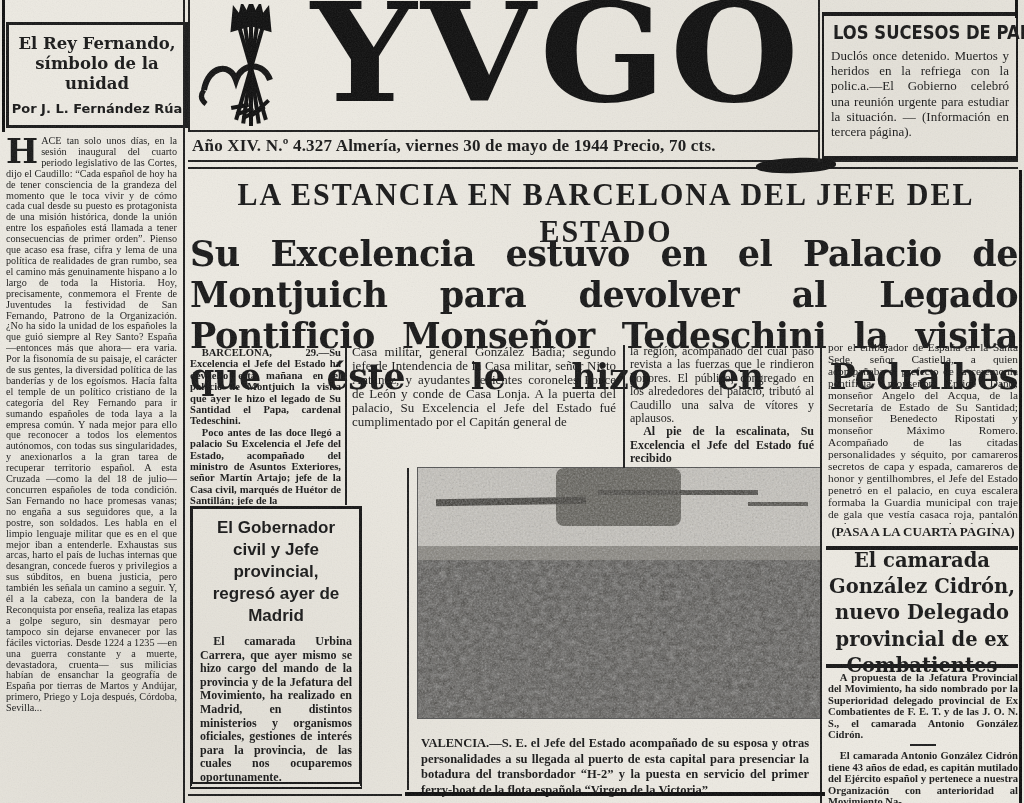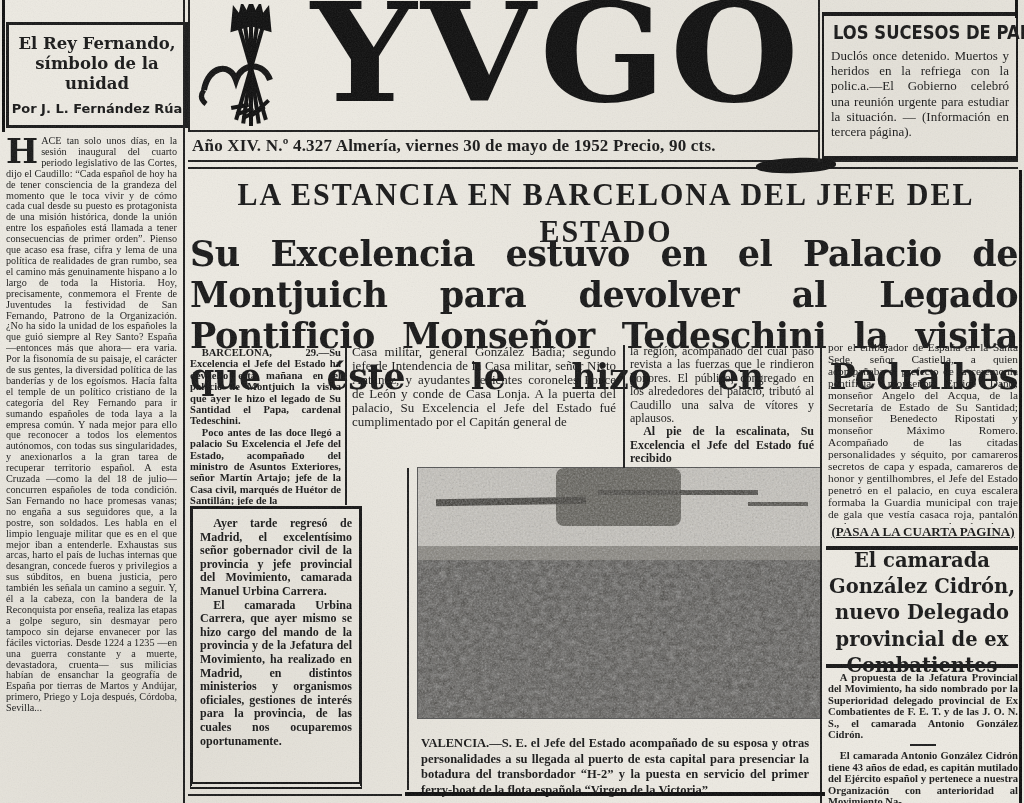--- a/index.html
+++ b/index.html
@@ -49,21 +49,21 @@
   
   .edcol{left:6px;top:136px;width:171px;height:664px;overflow:hidden;
     font:10.2px/10.9px "Liberation Serif", serif;}
   .edcol p{margin:0 0 4px 0;}
   .dropcap{float:left;font:bold 34px/26px "DejaVu Serif", serif;padding:2px 3px 0 0;}
   
   .colA{left:190px;top:347px;width:151px;height:158px;overflow:hidden;font:10.6px/11.4px "Liberation Serif", serif;}
   .colB{left:352px;top:345px;width:264px;height:122px;overflow:hidden;font:13px/13.9px "Liberation Serif", serif;}
   .colC{left:630px;top:345px;width:184px;height:123px;overflow:hidden;font:12px/13.4px "Liberation Serif", serif;}
   .colE{left:828px;top:342px;width:190px;height:182px;overflow:hidden;font:11.3px/11.9px "Liberation Serif", serif;}
-  .pasa{left:828px;top:524px;width:190px;text-align:center;font:bold 13px/16px "Liberation Serif", serif;text-decoration:underline;}
+  .pasa{left:828px;top:524px;width:190px;text-align:center;font:bold 13px/16px "Liberation Serif", serif;}
   
   .govbox{left:190px;top:506px;width:172px;height:283px;border:3px solid #141414;
     border-bottom:7px double #141414;box-sizing:border-box;padding:8px 7px 4px 7px;overflow:hidden;}
   .govbox .t{font:bold 17px/22px "Liberation Sans", sans-serif;text-align:center;margin:0 0 8px 0;}
   .govbox .bd{font:12px/13.6px "Liberation Serif", serif;}
   
   .photo{left:418px;top:468px;width:402px;height:250px;outline:1px solid #555;}
   .capbox{left:405px;top:722px;width:420px;padding:2px 4px;box-sizing:border-box;}
   .capbox .c{font:bold 12.5px/15.5px "Liberation Serif", serif;text-align:justify;margin:12px;}
   .capbox .cr{font:bold 12.5px/16px "Liberation Serif", serif;text-align:center;margin:0;}
@@ -120,21 +120,21 @@
           <line x1="55" y1="118" x2="55" y2="16"></line>
           <polygon points="55,4 48,22 62,22"></polygon>
           <line x1="47" y1="108" x2="63" y2="100"></line>
         </g>
     </g>
   </svg>
 
   <div class="abs logo">YVGO</div>
 
   <div class="abs hrule" style="left:188px;top:130px;width:630px;"></div>
-  <div class="abs dateline">Año XIV. N.º 4.327  Almería, viernes 30 de mayo de 1952  Precio, 90 cts.</div>
+  <div class="abs dateline">Año XIV. N.º 4.327  Almería, viernes 30 de mayo de 1944  Precio, 70 cts.</div>
   <div class="abs hrule2" style="left:188px;top:160px;width:830px;"></div>
 
   <div class="abs parisbox">
     <div class="t">LOS SUCESOS DE PARIS</div>
     <div class="bd just">Duclós once detenido. Muertos y heridos en la refriega con la polic.a.—El Gobierno celebró una reunión urgente para estudiar la situación. — (Información en tercera página).</div>
   </div>
 
   <div class="abs smudge"></div>
 
   <div class="abs kicker">LA ESTANCIA EN BARCELONA DEL JEFE DEL ESTADO</div>
@@ -154,22 +154,22 @@
   </div>
   <div class="abs colB just">
     <p class="noind">Casa militar, general González Badía; segundo jefe de Intendencia de la Casa militar, señor Nieto Antúnez, y ayudantes tenientes coroneles Ponce de León y conde de Casa Lonja. A la puerta del palacio, Su Excelencia el Jefe del Estado fué cumplimentado por el Capitán general de</p>
   </div>
   <div class="abs colE just">
     <p class="noind">por el embajador de España en la Santa Sede, señor Castiella, a quien acompañaba el prefecto de la ceremonia pontificia, monseñor Enrico Danti; monseñor Angelo del Acqua, de la Secretaría de Estado de Su Santidad; monseñor Benedecto Ripostati y monseñor Máximo Romero. Acompañado de las citadas personalidades y séquito, por camareros secretos de capa y espada, camareros de honor y gentilhombres, el Jefe del Estado penetró en el palacio, en cuya escalera formaba la Guardia municipal con traje de gala que vestía casaca roja, pantalón azul y casco con penacho de plumas blancas.</p>
   </div>
   <div class="abs pasa">(PASA A LA CUARTA PAGINA)</div>
 
   <div class="abs govbox">
+    <p class="t">El Gobernador civil y Jefe provincial, regresó ayer de Madrid</p>
     <div class="bd just">
-      <p class="ind">Ayer tarde regresó de Madrid, el excelentísimo señor gobernador civil de la provincia y jefe provincial del Movimiento, camarada Manuel Urbina Carrera.</p>
       <p class="ind">El camarada Urbina Carrera, que ayer mismo se hizo cargo del mando de la provincia y de la Jefatura del Movimiento, ha realizado en Madrid, en distintos ministerios y organismos oficiales, gestiones de interés para la provincia, de las cuales nos ocuparemos oportunamente.</p>
     </div>
   </div>
 
   <svg class="abs photo" width="402" height="250" viewBox="0 0 402 250">
     <defs>
       <filter id="fineNoise" x="0" y="0" width="100%" height="100%">
         <feTurbulence type="fractalNoise" baseFrequency="0.55" numOctaves="3" seed="11"></feTurbulence>
         <feColorMatrix type="saturate" values="0"></feColorMatrix>
       </filter>

